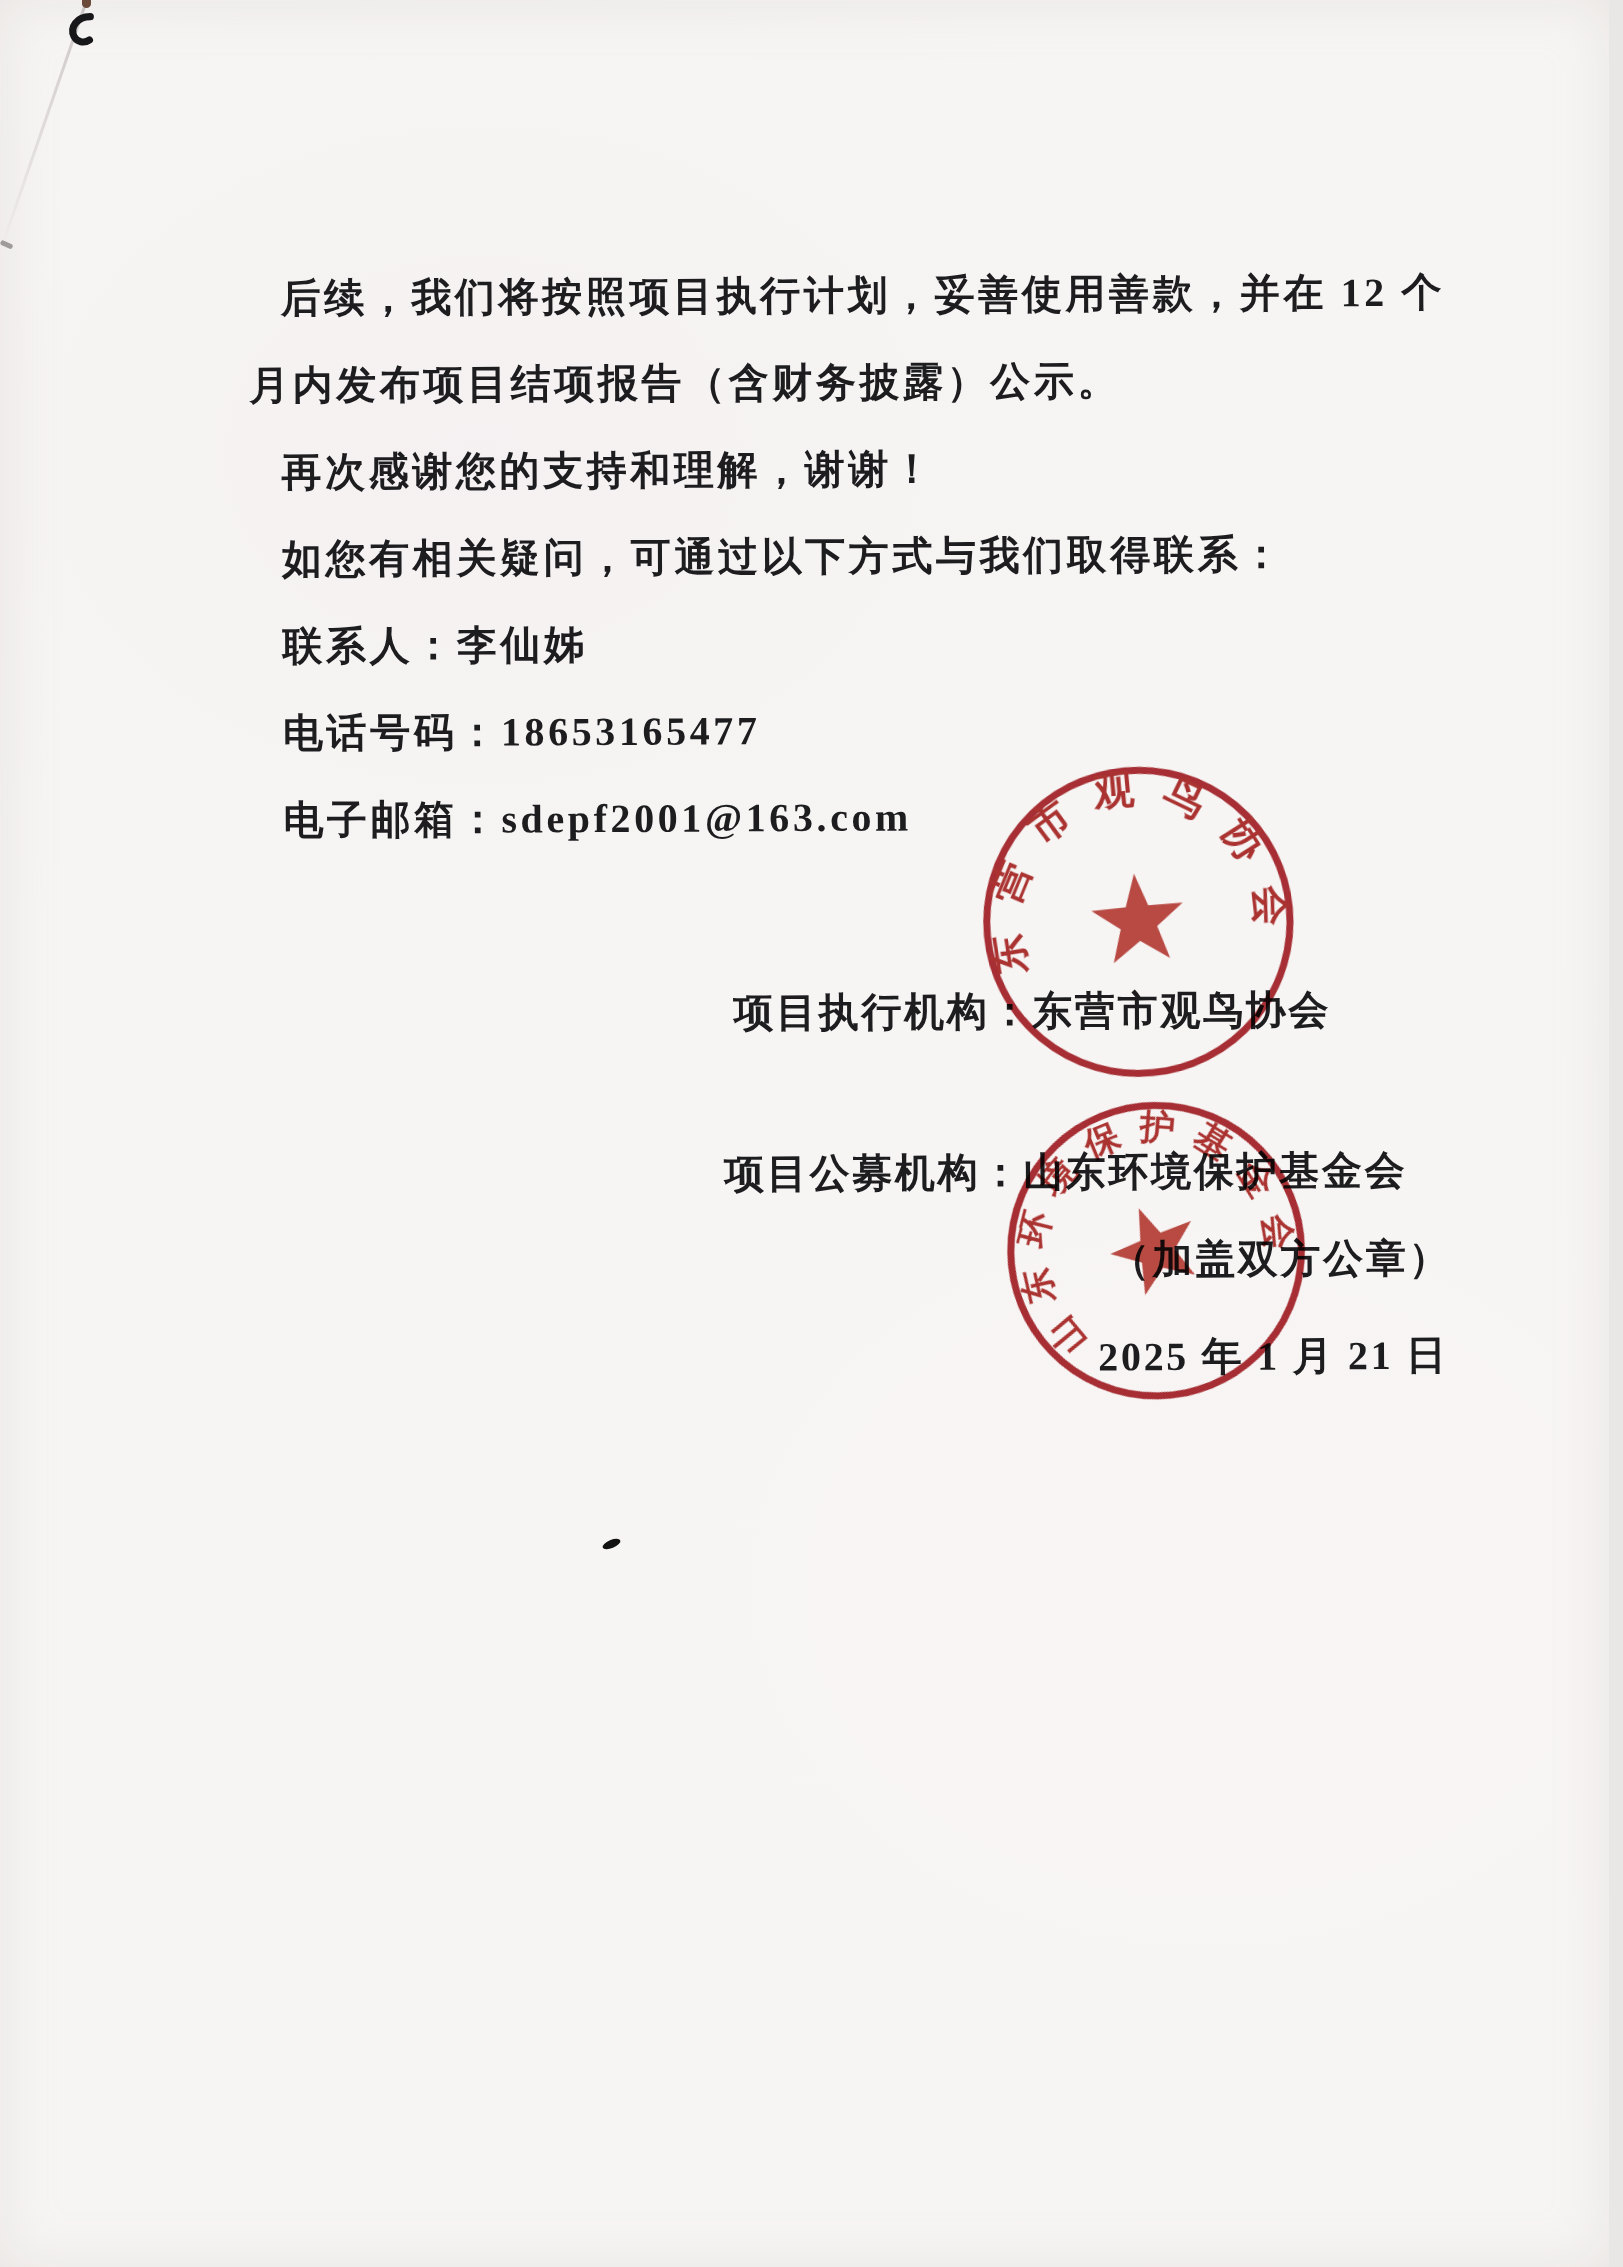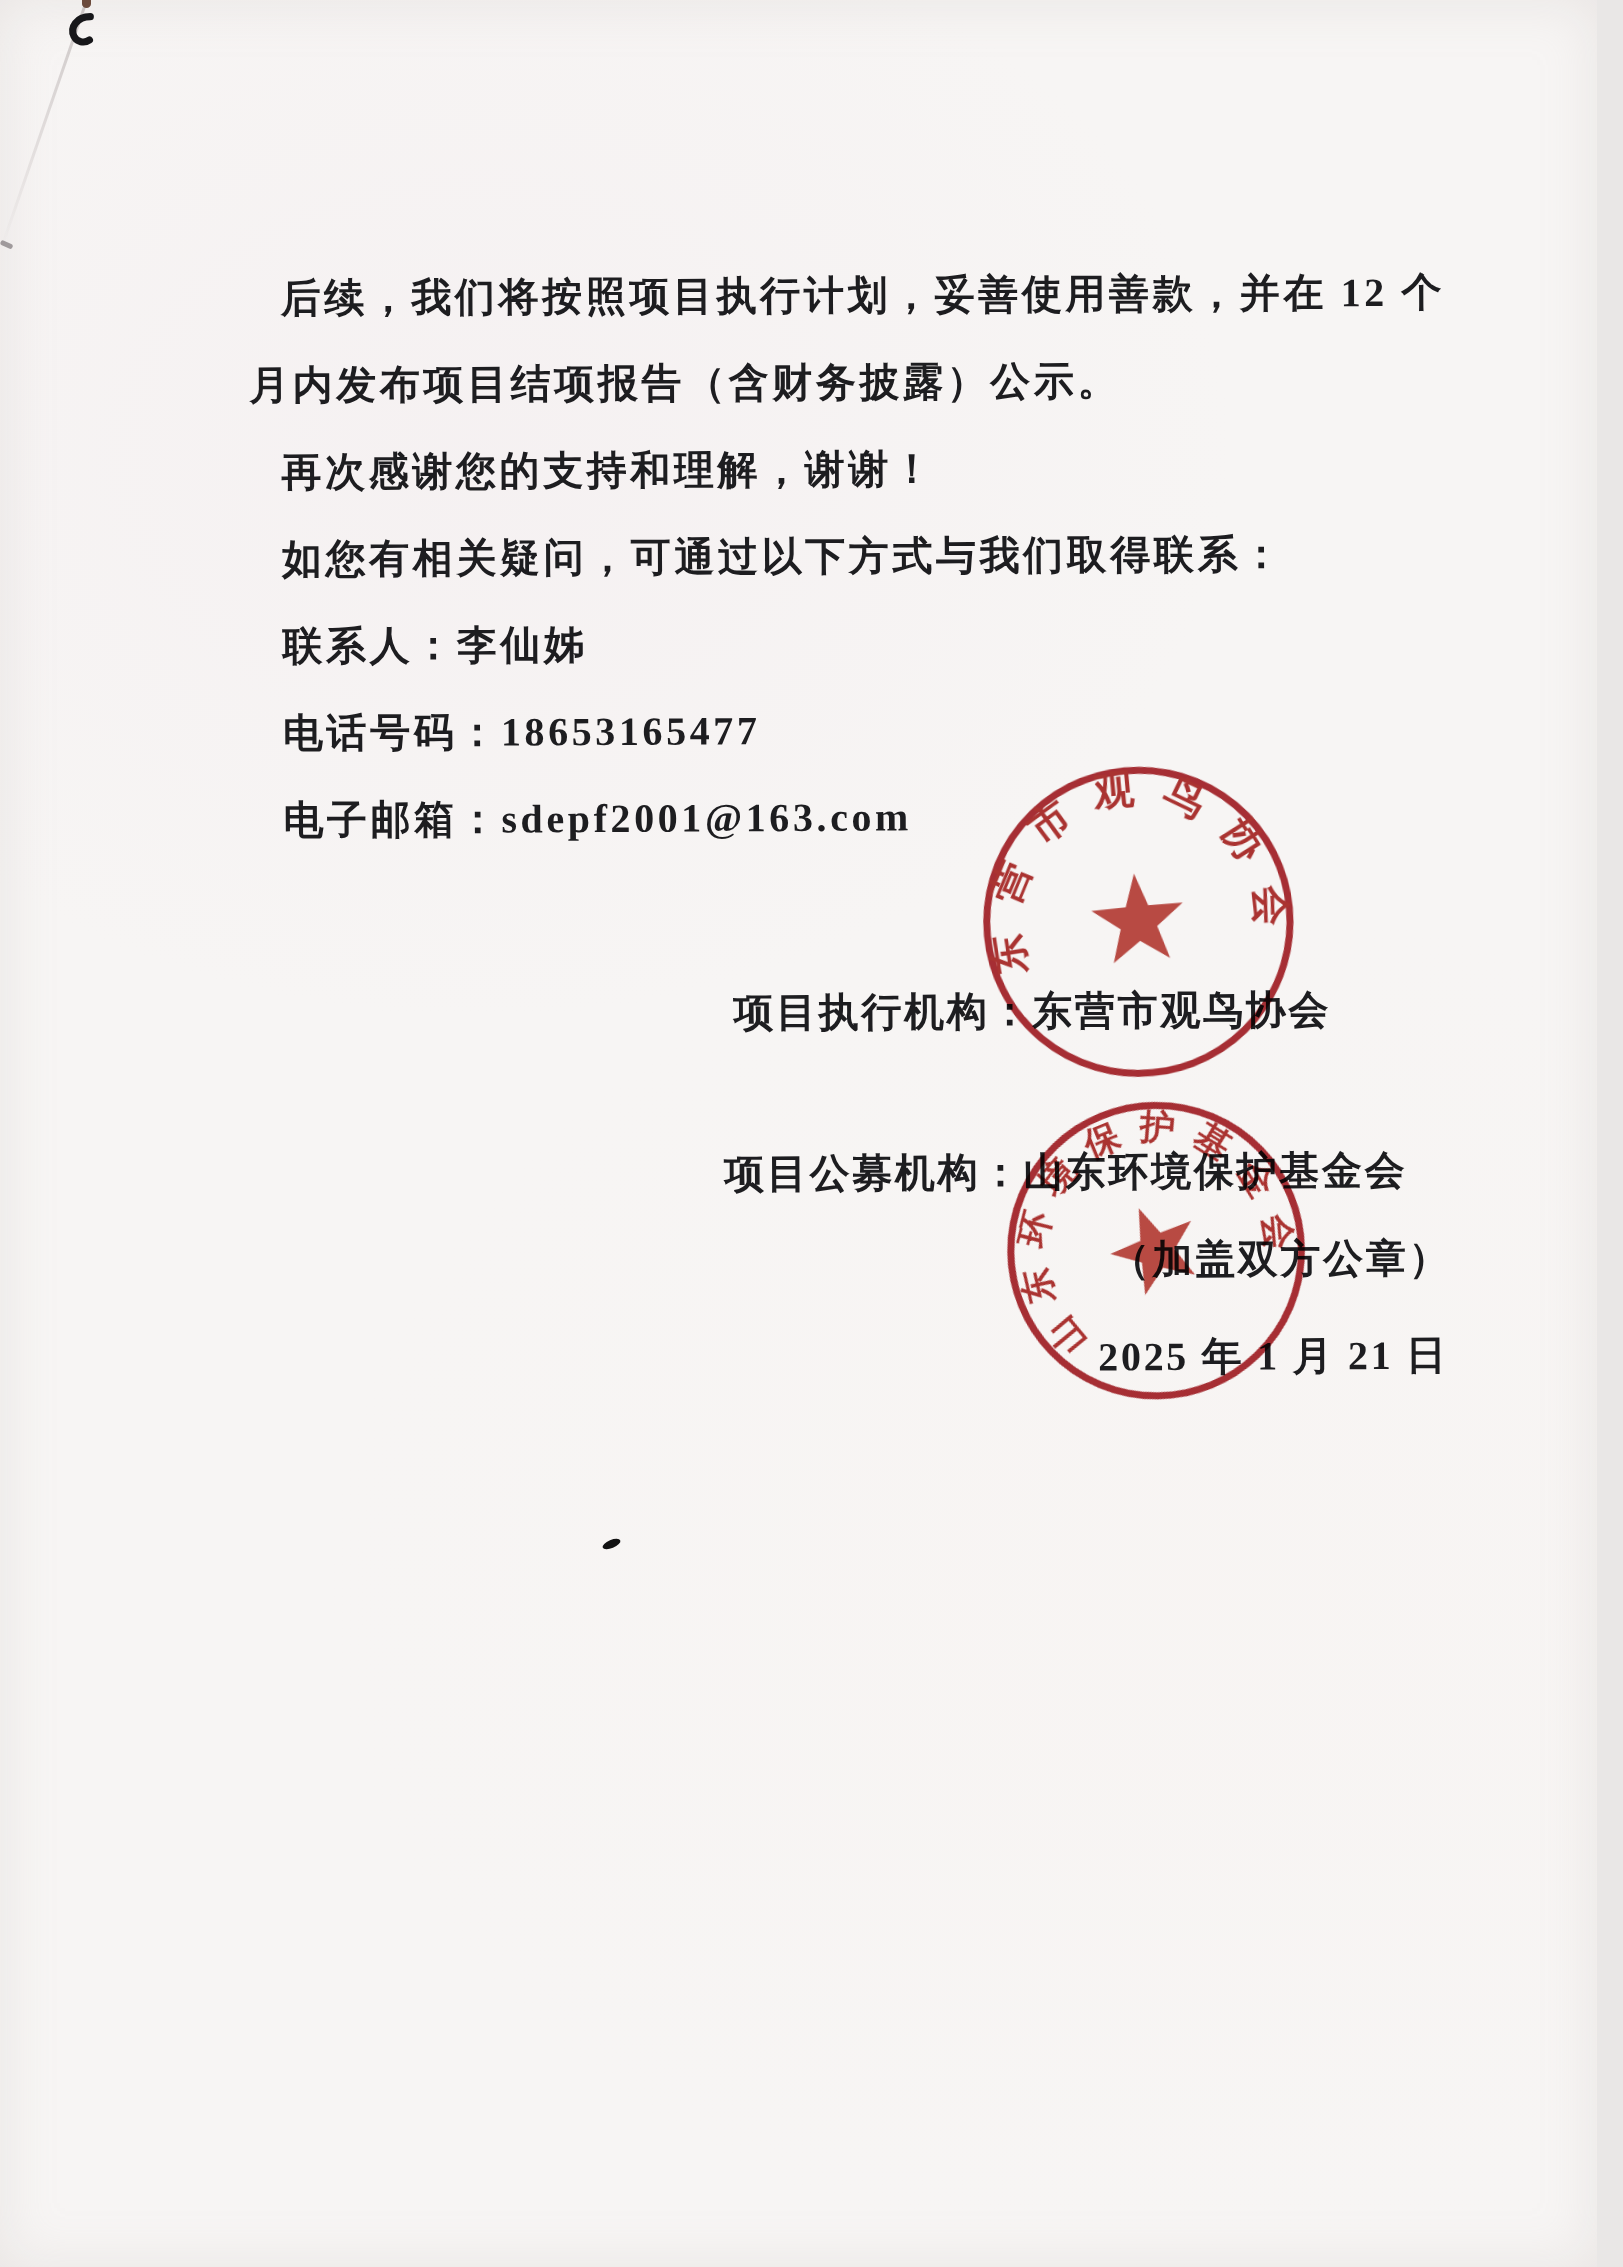--- a/index.html
+++ b/index.html
@@ -4,20 +4,21 @@
 <style>
   html,body{margin:0;padding:0;background:#e9e7e6;}
   .page{
     position:relative;width:1597px;height:2268px;overflow:hidden;
     background:
       radial-gradient(1075px 806px at 30% 20%, rgba(244,238,240,.6), rgba(0,0,0,0) 70%),
       radial-gradient(1254px 985px at 75% 70%, rgba(248,244,242,.5), rgba(0,0,0,0) 70%),
       #f7f5f4;
     box-shadow:inset 0 0 54px rgba(190,182,180,.25);
     font-family:"Liberation Serif","DejaVu Sans",serif;
+    padding-left:12px;
   }
   .content{position:absolute;inset:0;transform:rotate(-0.3deg);}
   .body-text{
     position:absolute;left:253px;top:252px;width:1281px;
     font-size:40px;line-height:87px;letter-spacing:3.6px;
     color:#1d1d20;font-weight:700;
   }
   .body-text p{margin:0;white-space:nowrap;}
   .body-text p.indent{text-indent:32px;}
   .sig{

